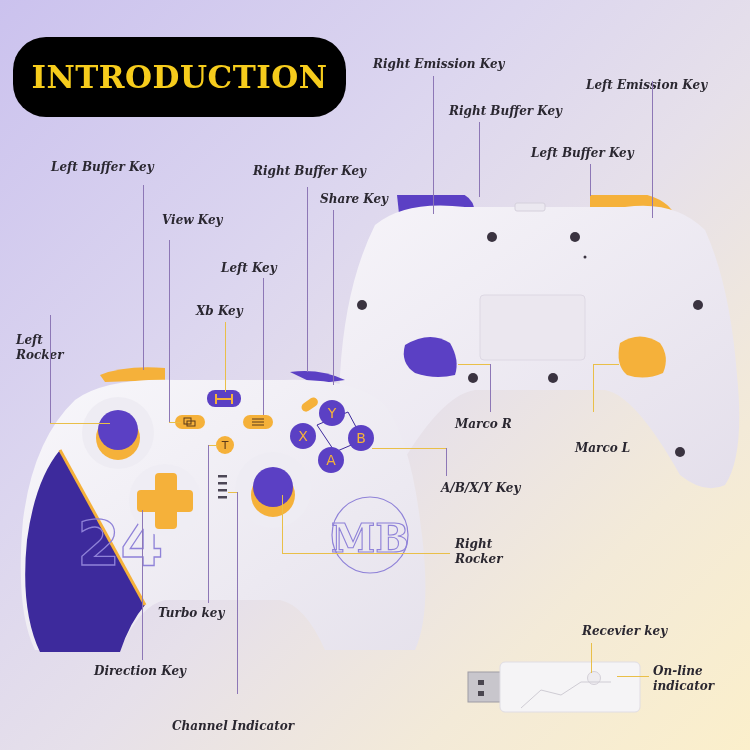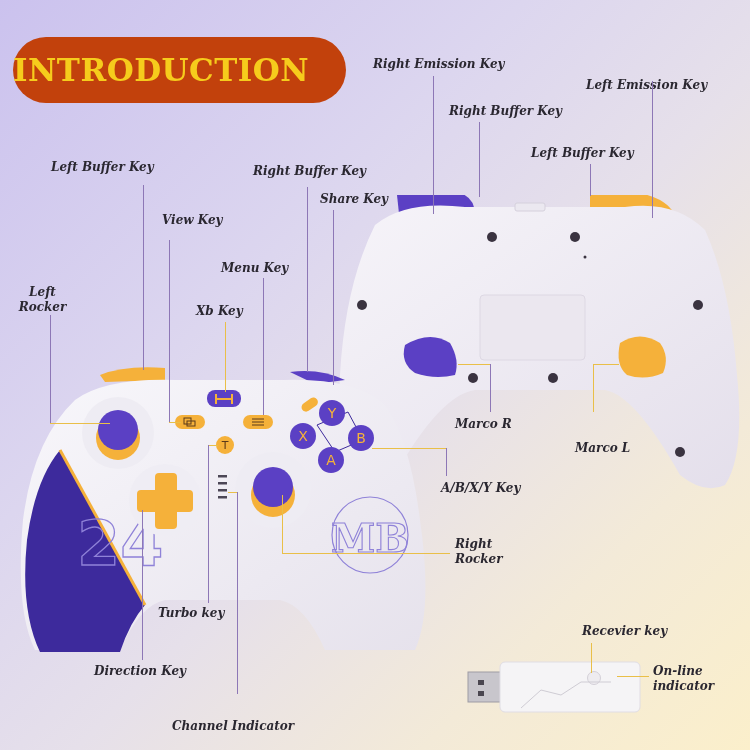--- a/index.html
+++ b/index.html
@@ -2,33 +2,33 @@
 <html><head>
 <meta charset="utf-8">
 <style>
   html, body { margin:0; padding:0; }
   body {
     width:750px; height:750px; overflow:hidden; position:relative;
     background: linear-gradient(135deg, #cbc2ee 0%, #dcd6ef 35%, #e6e0ea 55%, #f3ead8 78%, #fbefcb 100%);
     font-family: "DejaVu Serif", "Liberation Serif", serif;
   }
   .title-pill {
-    position:absolute; left:13px; top:37px; width:333px; height:66px;
-    background:#c2410c; border-radius:33px;
-    display:flex; align-items:center; 
+    position:absolute; left:13px; top:37px; width:333px; height:80px;
+    background:#000000; border-radius:33px;
+    display:flex; align-items:center; justify-content:center;
   }
   .title-text {
     color:#f6cc1c; font-family:"DejaVu Serif", serif; font-weight:bold;
     font-size:31px; letter-spacing:0.5px;
   }
   .label {
     position:absolute; color:#2a2730; font-family:"DejaVu Serif", serif;
     font-weight:bold; font-size:12px; line-height:15px; white-space:nowrap;font-style:italic;
   }
-  .label.right { text-align:center; }
+  .label.right { text-align:left;margin-top:48px; }
   .line { position:absolute; background:#8d77b6; }
   .line.gold { background:#e9bf48; }
   .vline { width:1.3px; }
   .hline { height:1.3px; }
 
   
   .back-body {
     position:absolute; left:335px; top:195px; width:405px; height:300px;
   }
   
@@ -164,21 +164,21 @@
 <div class="label" style="left:253px; top:164px;">Right Buffer Key</div>
 <div class="line vline" style="left:307px; top:187px; height:185px;"></div>
 
 <div class="label" style="left:320px; top:192px;">Share Key</div>
 <div class="line vline" style="left:333px; top:210px; height:175px;"></div>
 
 <div class="label" style="left:162px; top:213px;">View Key</div>
 <div class="line vline" style="left:169px; top:240px; height:182px;"></div>
 <div class="line hline gold" style="left:169px; top:422px; width:12px;"></div>
 
-<div class="label" style="left:221px; top:261px;">Menu Key</div>
+<div class="label" style="left:221px; top:261px;">Left Key</div>
 <div class="line vline" style="left:263px; top:278px; height:137px;"></div>
 
 <div class="label right" style="left:16px; top:285px; width:53px;">
   <div>Left</div>
   <div>Rocker</div>
 </div>
 <div class="line vline" style="left:50px; top:315px; height:108px;"></div>
 <div class="line hline gold" style="left:50px; top:423px; width:60px;"></div>
 
 <div class="label" style="left:196px; top:304px;">Xb Key</div>

